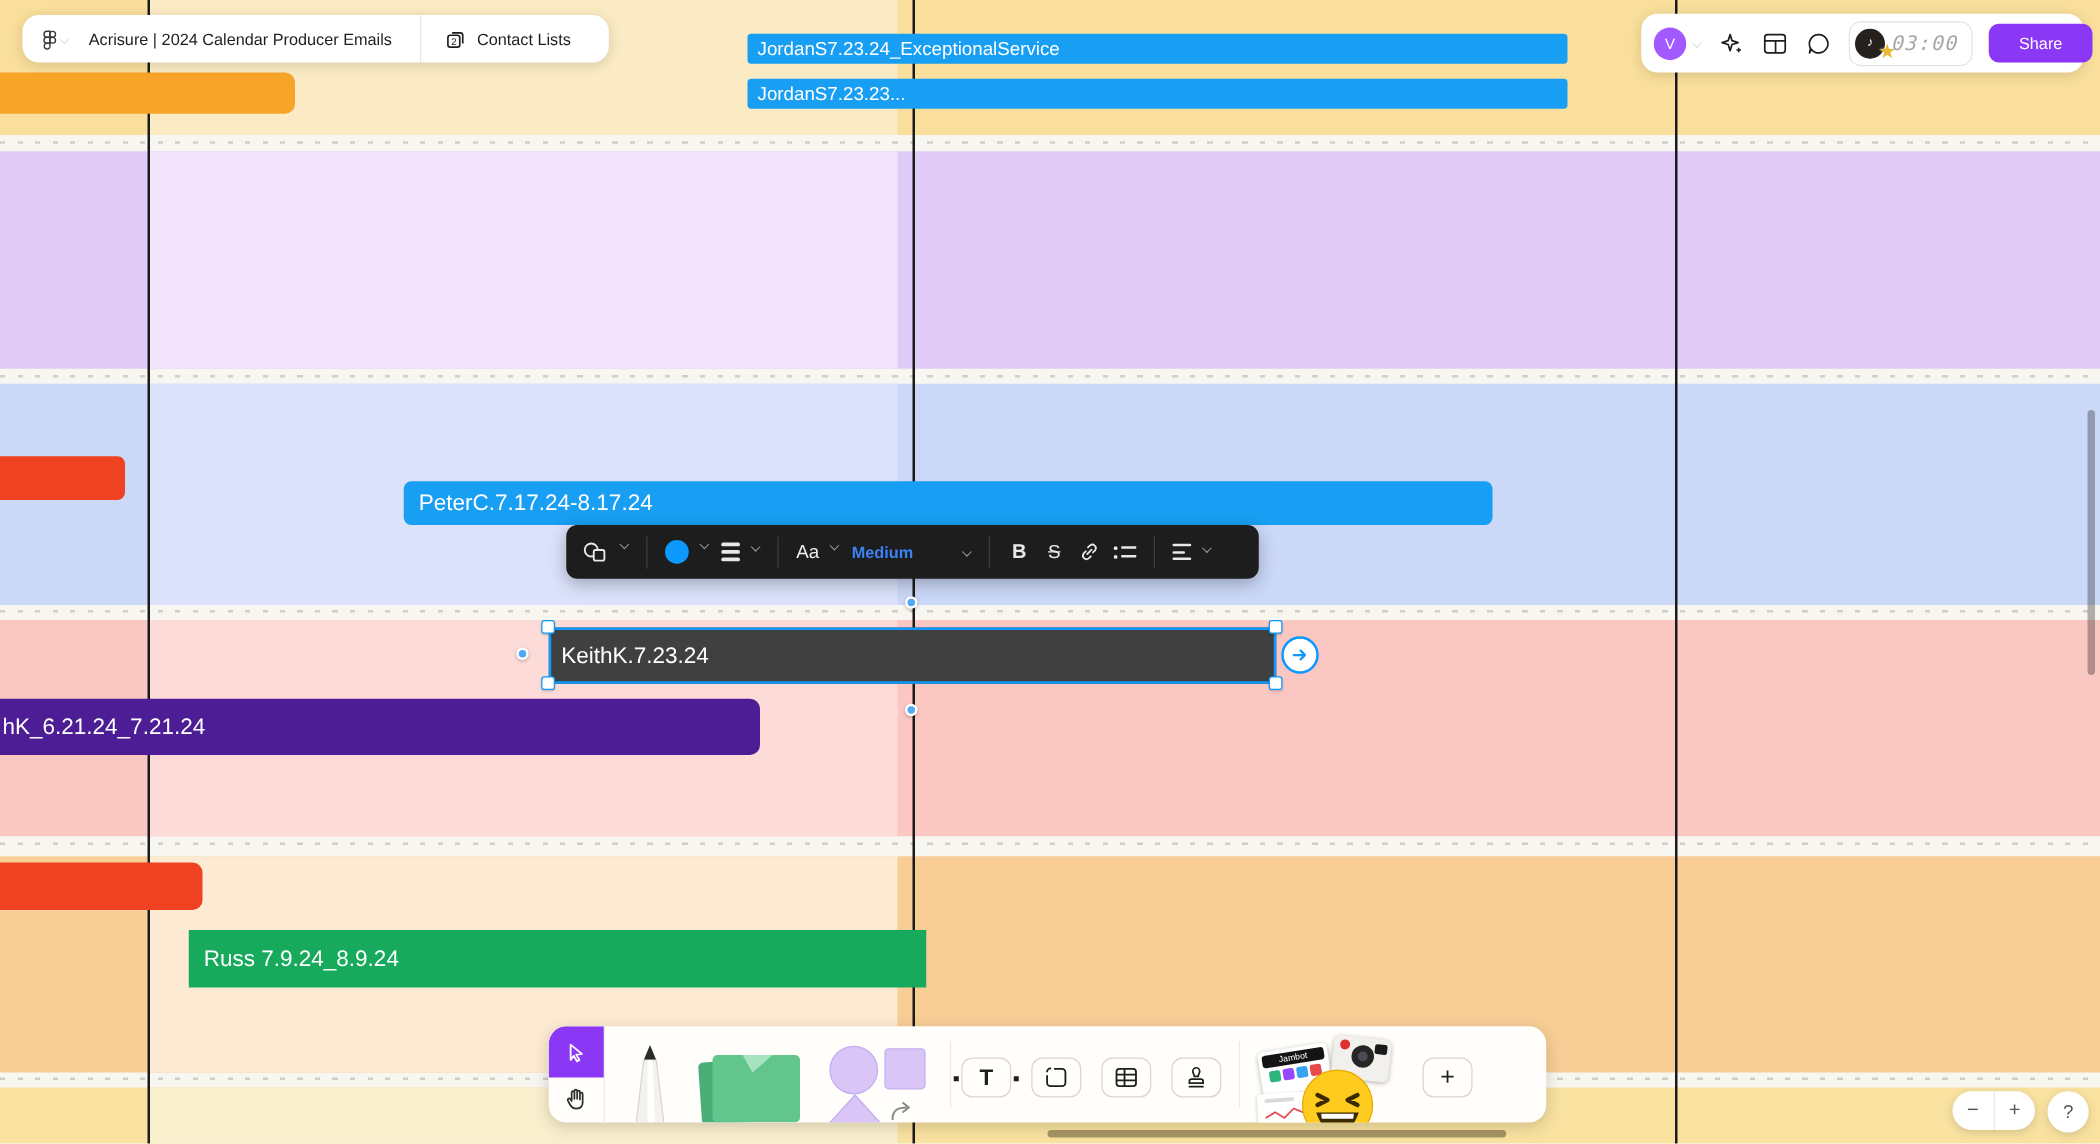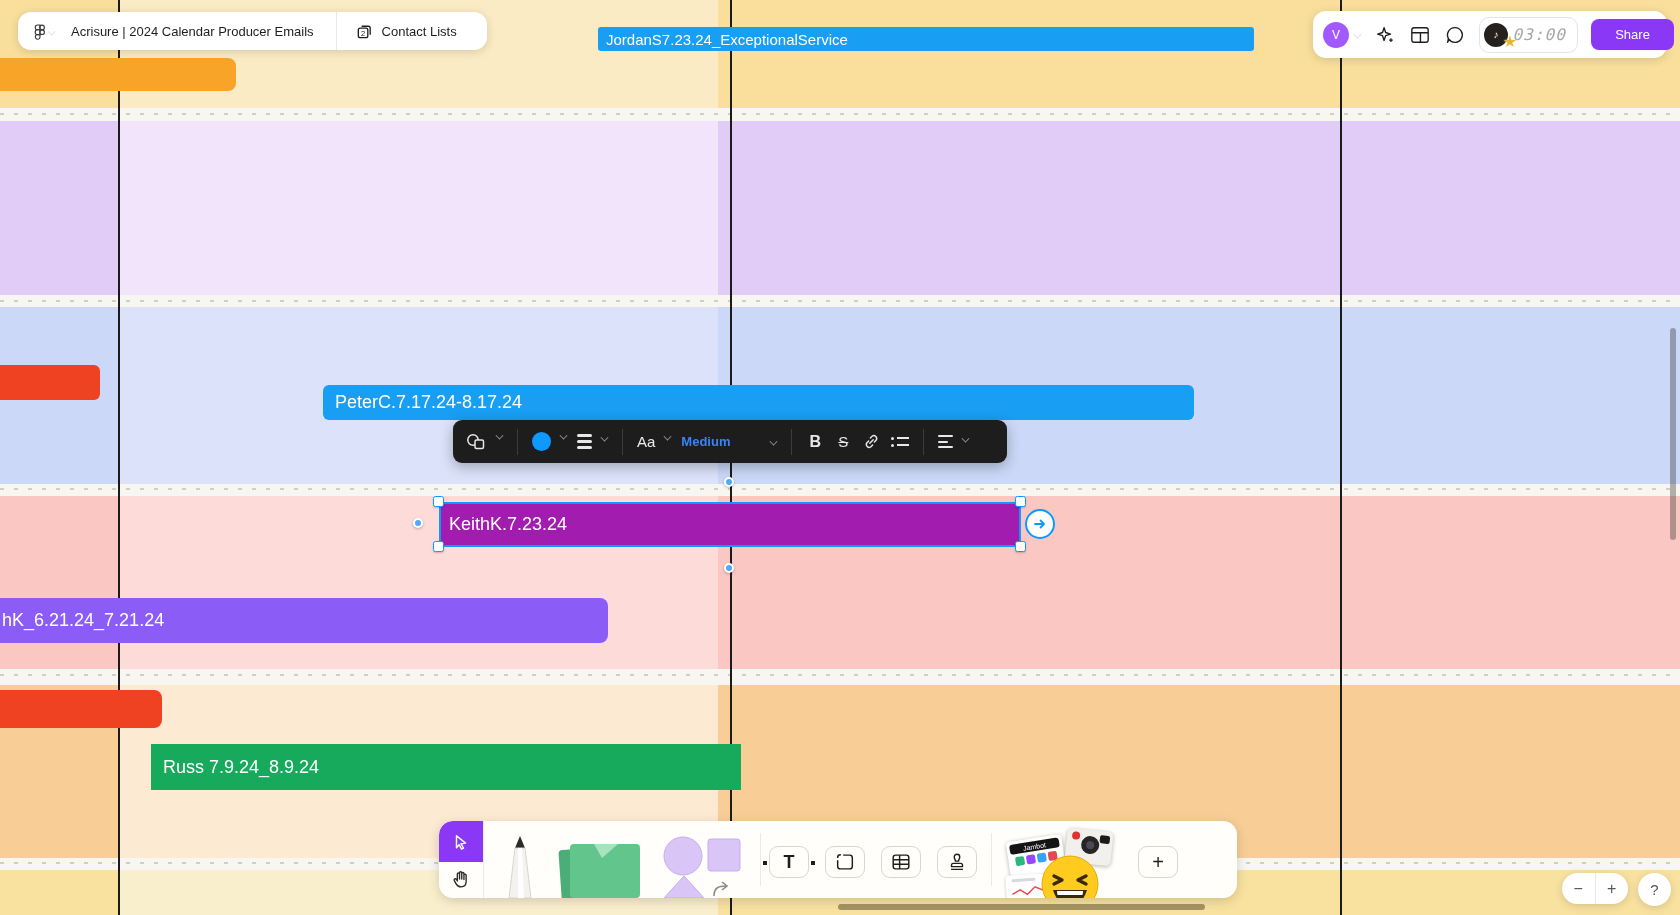--- a/index.html
+++ b/index.html
@@ -172,34 +172,37 @@
       <div class="lightcol" style="background: rgb(250, 239, 205);"></div>
     </div>
 
   <div class="vline" style="left:118px"></div>
   <div class="vline" style="left:730px"></div>
   <div class="vline" style="left:1340px"></div>
 
   <div class="bar bar-j1" style="background: rgb(24, 158, 242);">
       <span>JordanS7.23.24_ExceptionalService</span>
     </div>
+  <div class="bar bar-j2" style="background: rgb(24, 158, 242);">
+      <span>JordanS7.23.23...</span>
+    </div>
   <div class="bar bar-pc" style="background: rgb(24, 158, 242);">
       <span>PeterC.7.17.24-8.17.24</span>
     </div>
-  <div class="bar bar-kr" style="background: #8b5cf6; margin-top: 39px;">
+  <div class="bar bar-kr" style="background: #4c1d95;">
       <span>hK_6.21.24_7.21.24</span>
     </div>
   <div class="bar bar-ru" style="background: rgb(23, 169, 92);">
       <span>Russ 7.9.24_8.9.24</span>
     </div>
   <div class="bar bar-ot" style="background: rgb(247, 164, 40);"></div>
   <div class="bar bar-r1" style="background: rgb(238, 66, 35);"></div>
   <div class="bar bar-r2" style="background: rgb(238, 66, 35);"></div>
 
-  <div class="bar bar-kk" style="background: #a21caf;">
+  <div class="bar bar-kk" style="background: #404040;">
       <span>KeithK.7.23.24</span>
     </div>
   <div class="sel-outline"></div>
   <div class="handle h-tl"></div>
   <div class="handle h-tr"></div>
   <div class="handle h-bl"></div>
   <div class="handle h-br"></div>
   <div class="conn-dot d-left"></div>
   <div class="conn-dot d-top"></div>
   <div class="conn-dot d-bot"></div>

